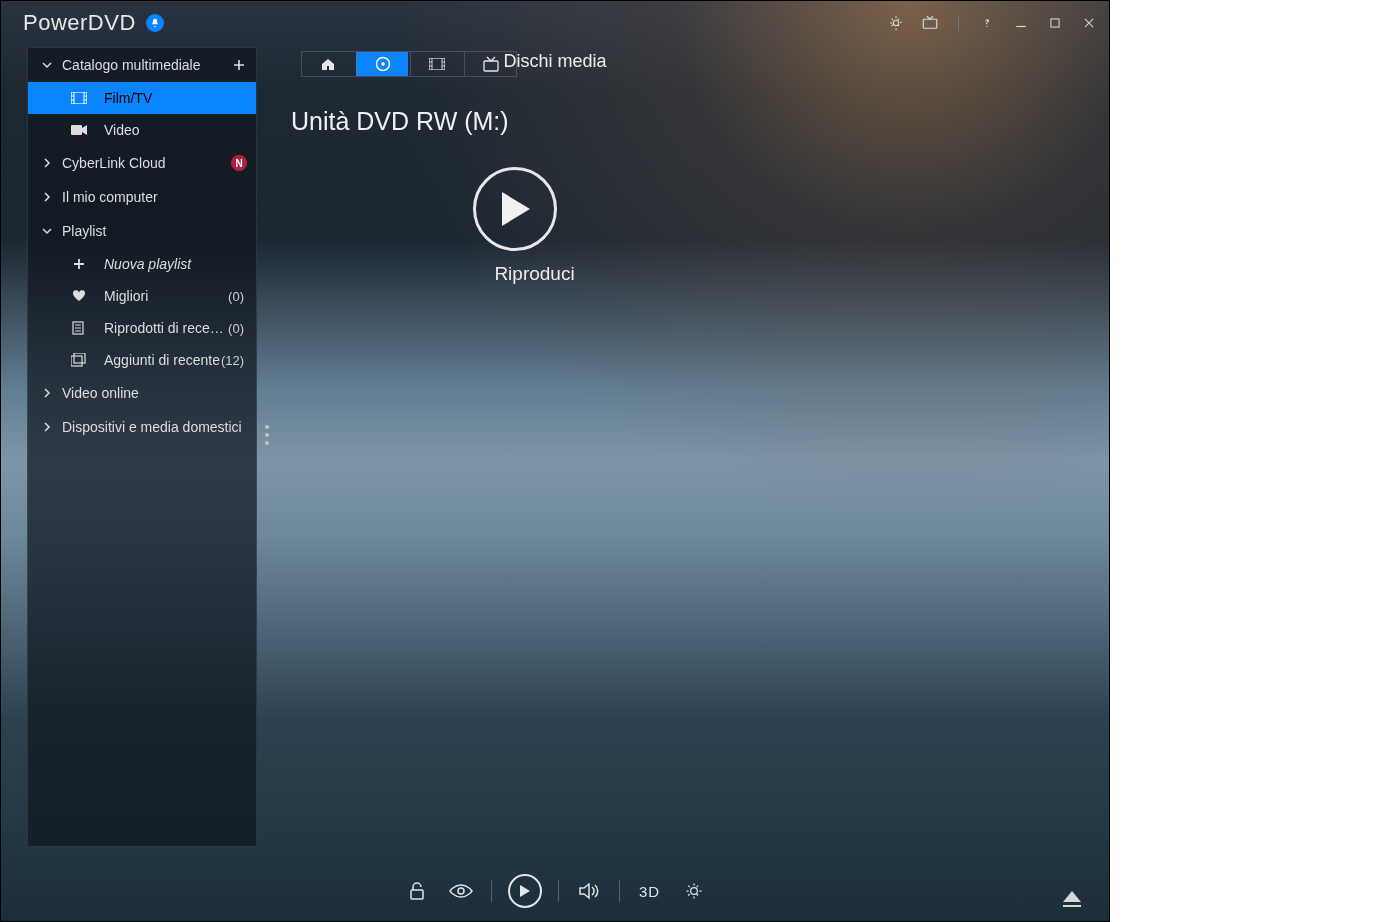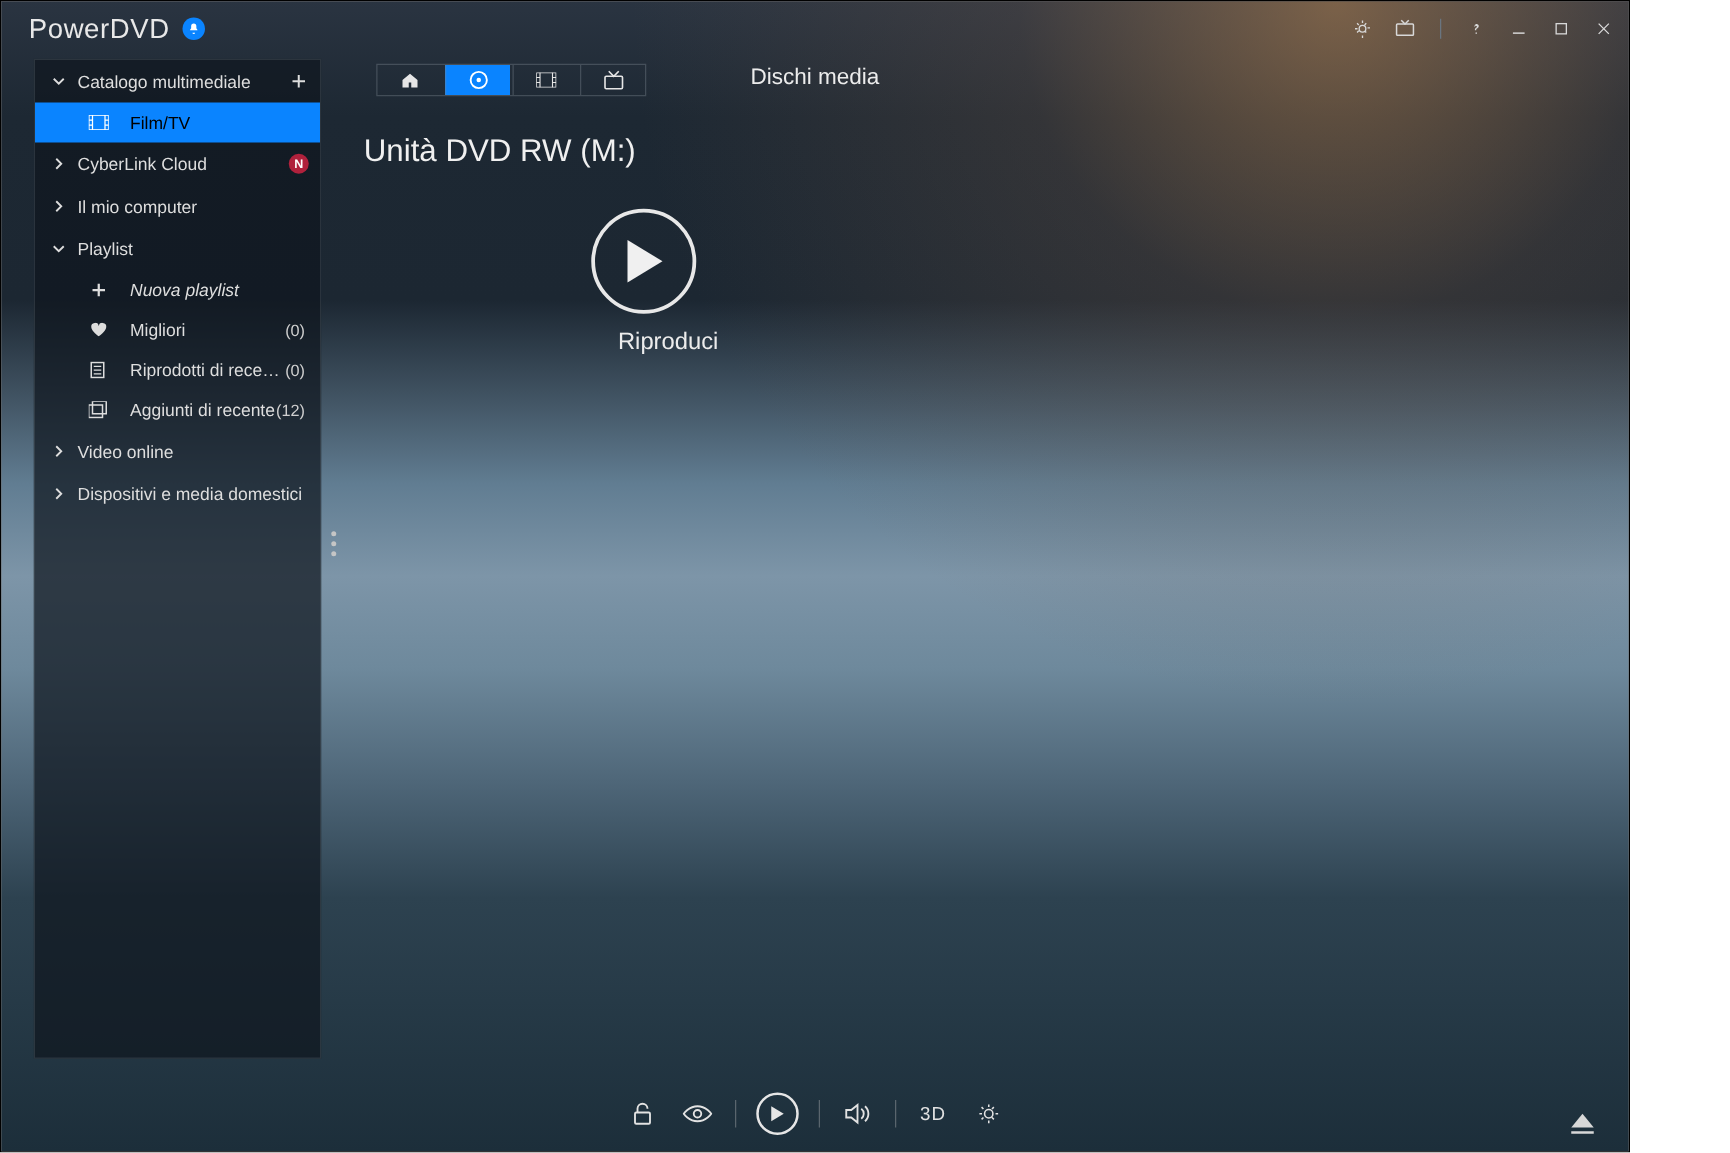--- a/index.html
+++ b/index.html
@@ -1,19 +1,19 @@
 <!DOCTYPE html>
 <html><head>
 <meta charset="utf-8">
 <style>
 * { margin: 0; padding: 0; box-sizing: border-box; font-family: "Segoe UI", Arial, sans-serif; }
 html, body { width: 1384px; height: 922px; overflow: hidden; }
 
 .app {
-  width: 1304px; height: 922px; position: relative;
+  width: 1110px; height: 922px; position: relative;
   background:
     radial-gradient(circle at 82% 0%, rgba(190,135,80,0.55) 0%, rgba(120,90,70,0.25) 18%, transparent 40%),
     linear-gradient(180deg, #2a3441 0%, #1d2833 10%, #1c2732 26%, #3f5160 34%, #617d92 42%, #7d95a8 50%, #6e899c 58%, #4e6678 68%, #2d4250 78%, #1c2e3a 100%);
   border: 1px solid #000;
 }
 
 
 .titlebar {
   position: absolute; top: 4px; left: 0; right: 0; height: 36px;
   display: flex; align-items: center; padding: 0 10px 0 22px;
@@ -186,20 +186,29 @@
 
     <div class="sb-item indent2 active">
       <span class="ico">
           <svg width="16" height="12" viewBox="0 0 16 12">
             <rect x="0" y="0" width="16" height="12" fill="none" stroke="#fff" stroke-width="1.3"></rect>
             <path d="M3 0v12M13 0v12M0 4h3M0 8h3M13 4h3M13 8h3" stroke="#fff" stroke-width="1"></path>
           </svg>
         </span>
       <span class="lbl">Film/TV</span>
     </div>
+    <div class="sb-item indent2">
+      <span class="ico">
+          <svg width="16" height="12" viewBox="0 0 16 12">
+            <rect x="0" y="1" width="11" height="10" rx="1" fill="#ddd"></rect>
+            <path d="M11 4l5-3v10l-5-3z" fill="#ddd"></path>
+          </svg>
+        </span>
+      <span class="lbl">Video</span>
+    </div>
 
     <div class="sb-sec-header">
       <span class="chev">
           <svg width="10" height="10" viewBox="0 0 10 10">
             <path d="M3 1l4 4-4 4" fill="none" stroke="#ddd" stroke-width="1.5"></path>
           </svg>
         </span>
       <span class="lbl">CyberLink Cloud</span>
       <span class="tail">
           <span class="nbadge">N</span>

